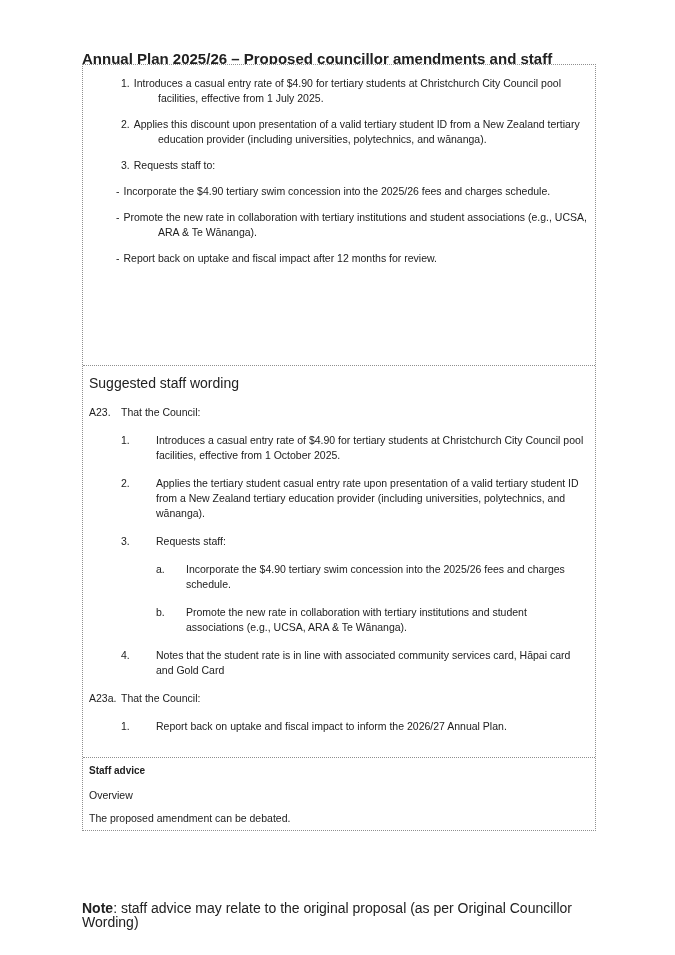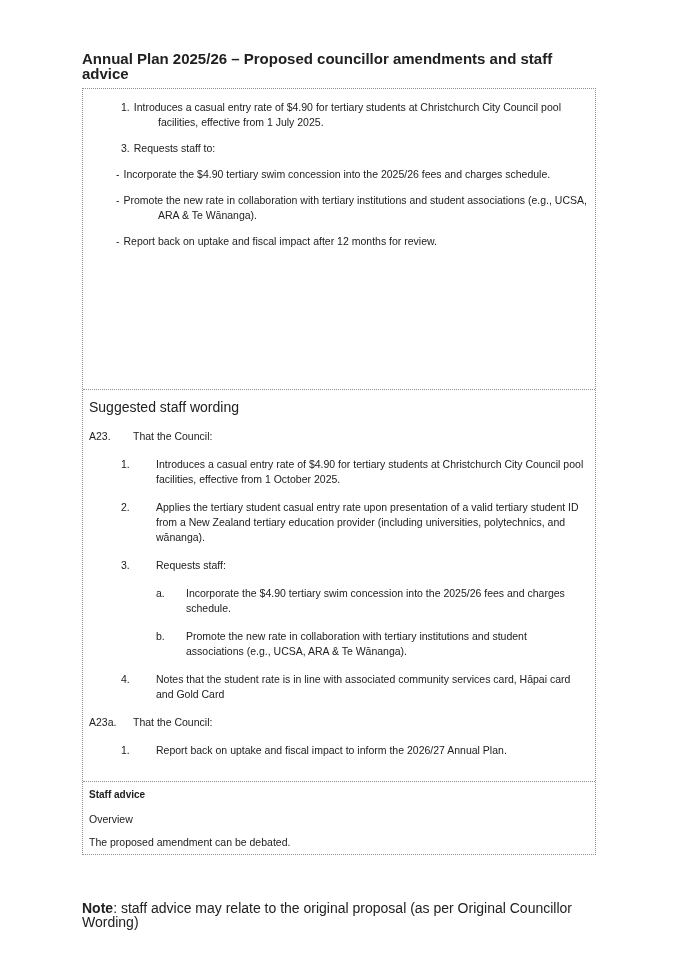--- a/index.html
+++ b/index.html
@@ -21,21 +21,21 @@
     left: 82px;
     top: 51px;
     width: 520px;
     font-size: 15px;
     font-weight: bold;
     line-height: 15px;
   }
   .doc-table {
     position: absolute;
     left: 82px;
-    top: 88px;
+    top: 64px;
     width: 514px;
     box-sizing: border-box;
     border: 1px dotted #8f8f8f;
     background: #ffffff;
   }
   .row {
     box-sizing: border-box;
     padding: 8px 8px 0 6px;
     overflow: hidden;
   }
@@ -51,21 +51,21 @@
   }
   .cw-item.dash { text-indent: -42px; margin-top: 0; }  
   .cw-item .marker { margin-right: 4px; }
 
   
   .sw-heading {
     font-weight: normal;
     font-size: 14px;
     margin: 2px 0 14px 0;
   }
-  .sw-label-row { display: flex; margin: 0 0 13px 0; gap: 12px; }
+  .sw-label-row { display: flex; margin: 0 0 13px 0; }
   .sw-label { width: 32px; flex: none; }
   .sw-item { display: flex; margin: 0 0 13px 0; padding-left: 32px; }
   .sw-item .marker { width: 35px; flex: none; }
   .sw-item .itext { flex: 1; }
   .sw-item.level2 { padding-left: 67px; }
   .sw-item.level2 .marker { width: 30px; }
 
   
   .sa-heading { font-weight: bold; font-size: 10px; margin: 0 0 10px 0; }
   .sa-sub     { font-weight: normal; margin: 0 0 8px 0; }
@@ -83,20 +83,21 @@
 </style>
 </head>
 <body>
 
 <div class="page-title">Annual Plan 2025/26 – Proposed councillor amendments and staff advice</div>
 
 <div class="doc-table">
 
   <div class="row row-councillor">
     <div class="cw-item"><span class="marker">1.</span><span class="itext">Introduces a casual entry rate of $4.90 for tertiary students at Christchurch City Council pool facilities, effective from 1 July 2025.</span></div>
+    <div class="cw-item"><span class="marker">2.</span><span class="itext">Applies this discount upon presentation of a valid tertiary student ID from a New Zealand tertiary education provider (including universities, polytechnics, and wānanga).</span></div>
     <div class="cw-item"><span class="marker">3.</span><span class="itext">Requests staff to:</span></div>
     <div class="cw-item dash"><span class="marker">-</span><span class="itext">Incorporate the $4.90 tertiary swim concession into the 2025/26 fees and charges schedule.</span></div>
     <div class="cw-item dash"><span class="marker">-</span><span class="itext">Promote the new rate in collaboration with tertiary institutions and student associations (e.g., UCSA, ARA &amp; Te Wānanga).</span></div>
     <div class="cw-item dash"><span class="marker">-</span><span class="itext">Report back on uptake and fiscal impact after 12 months for review.</span></div>
   </div>
 
   <div class="row row-suggested">
     <div class="sw-heading">Suggested staff wording</div>
 
     <div class="sw-label-row">

